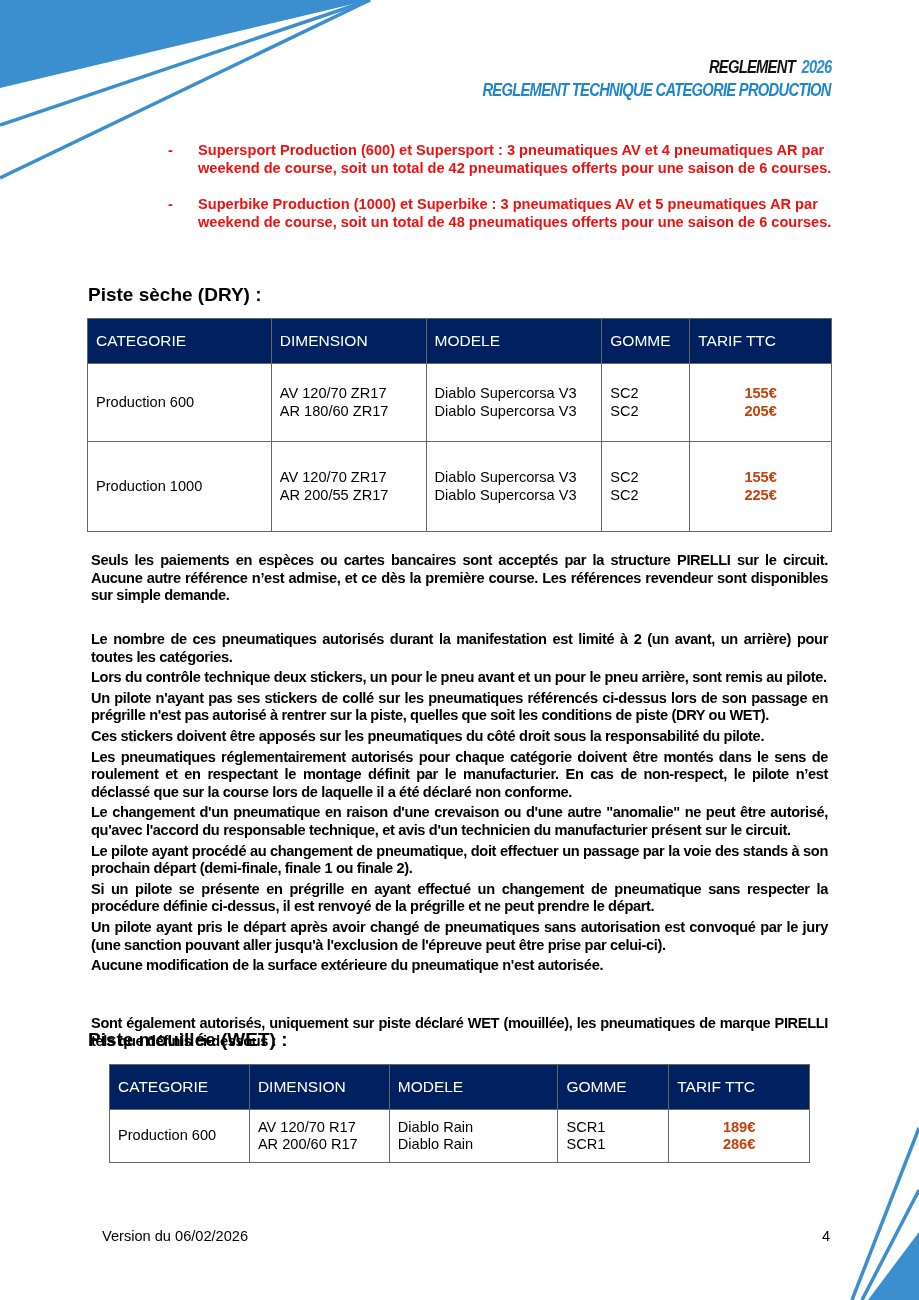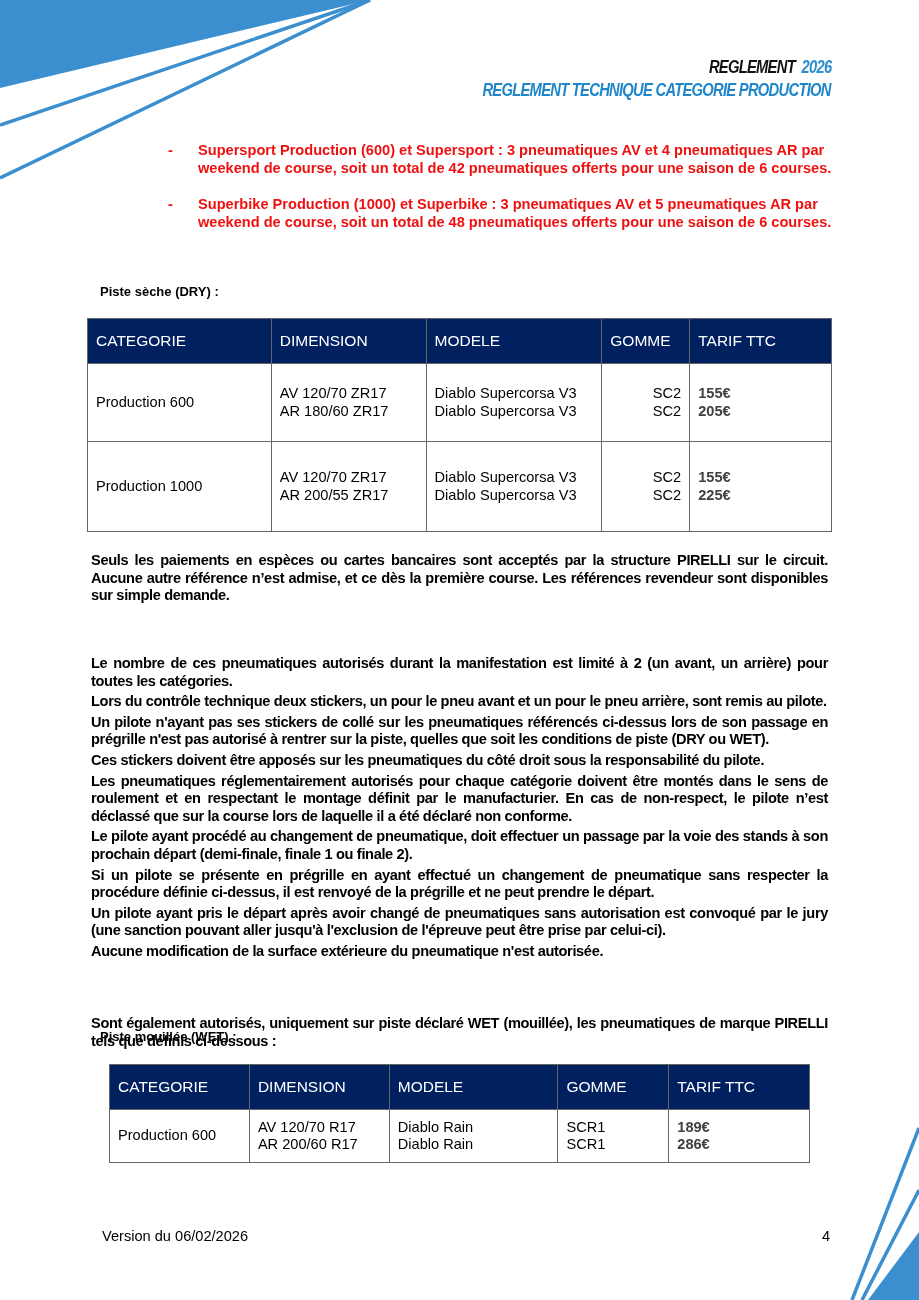--- a/index.html
+++ b/index.html
@@ -5,26 +5,26 @@
   html, body { margin:0; padding:0; background:#fff; }
   body { width:919px; height:1300px; position:relative; overflow:hidden; font-family:"Liberation Sans", sans-serif; color:#000; }
   .deco { position:absolute; }
   .hdr { position:absolute; right:88px; text-align:right; font-family:"Liberation Sans", sans-serif; font-weight:bold; font-style:italic; letter-spacing:-0.9px; transform:scaleX(0.82); transform-origin:right center; }
   .hdr1 { top:57px; font-size:18px; color:#111; }
   .hdr1 .yr { color:#2e8fd0; margin-left:8px; }
   .hdr2 { top:80px; font-size:18px; color:#1f86c9; white-space:nowrap; }
   .bullets { position:absolute; left:168px; width:664px; top:141px; color:#ee1111; font-weight:bold; font-size:14.6px; line-height:18px; }
   .bullet { display:flex; margin-bottom:18px; }
   .bullet .dash { width:30px; flex:none; }
-  .sec-title { position:absolute; left:100px; font-weight:bold; font-size:13px; }
+  .sec-title { position:absolute; left:88px; font-weight:bold; font-size:19px; }
   table.tires { position:absolute; border-collapse:collapse; font-size:14.6px; }
   table.tires th { background:#002060; color:#fff; font-weight:normal; text-align:left; padding:0 8px; height:44px; border:1px solid #666; font-size:15.5px; }
   table.tires td { border:1px solid #666; padding:0 8px; vertical-align:middle; line-height:17.5px; }
-  .price { color:#404040; font-weight:bold; text-align:left; }
-  .center { text-align:right; }
+  .price { color:#c2410c; font-weight:bold; text-align:center; }
+  .center { text-align:left; }
   .para { position:absolute; left:88px; width:743px; font-size:14.6px; line-height:17.6px; text-align:justify; letter-spacing:-0.35px; }
   .para p { margin:3px;font-weight:bold; }
   .footer { position:absolute; top:1228px; font-size:14.6px; }
 </style>
 </head>
 <body>
 
 <svg class="deco" style="left:0;top:0" width="380" height="190" viewBox="0 0 380 190">
   <polygon points="0,0 370,0 0,88" fill="#3c8fcf"></polygon>
   <line x1="370" y1="0" x2="0" y2="125" stroke="#3c8fcf" stroke-width="3.5"></line>
@@ -109,26 +109,27 @@
           <div>225€</div>
         </td>
   </tr>
 </tbody>
   </table>
 
 <div class="para" style="top:549px">
   <p>Seuls les paiements en espèces ou cartes bancaires sont acceptés par la structure PIRELLI sur le circuit. Aucune autre référence n’est admise, et ce dès la première course. Les références revendeur sont disponibles sur simple demande.</p>
 </div>
 
-<div class="para" style="top:652px">
+<div class="para" style="top:628px">
   <p>Le nombre de ces pneumatiques autorisés durant la manifestation est limité à 2 (un avant, un arrière) pour toutes les catégories.</p>
   <p>Lors du contrôle technique deux stickers, un pour le pneu avant et un pour le pneu arrière, sont remis au pilote.</p>
   <p>Un pilote n'ayant pas ses stickers de collé sur les pneumatiques référencés ci-dessus lors de son passage en prégrille n'est pas autorisé à rentrer sur la piste, quelles que soit les conditions de piste (DRY ou WET).</p>
   <p>Ces stickers doivent être apposés sur les pneumatiques du côté droit sous la responsabilité du pilote.</p>
   <p>Les pneumatiques réglementairement autorisés pour chaque catégorie doivent être montés dans le sens de roulement et en respectant le montage définit par le manufacturier. En cas de non-respect, le pilote n’est déclassé que sur la course lors de laquelle il a été déclaré non conforme.</p>
+  <p>Le changement d'un pneumatique en raison d'une crevaison ou d'une autre "anomalie" ne peut être autorisé, qu'avec l'accord du responsable technique, et avis d'un technicien du manufacturier présent sur le circuit.</p>
   <p>Le pilote ayant procédé au changement de pneumatique, doit effectuer un passage par la voie des stands à son prochain départ (demi-finale, finale 1 ou finale 2).</p>
   <p>Si un pilote se présente en prégrille en ayant effectué un changement de pneumatique sans respecter la procédure définie ci-dessus, il est renvoyé de la prégrille et ne peut prendre le départ.</p>
   <p>Un pilote ayant pris le départ après avoir changé de pneumatiques sans autorisation est convoqué par le jury (une sanction pouvant aller jusqu'à l'exclusion de l'épreuve peut être prise par celui-ci).</p>
   <p>Aucune modification de la surface extérieure du pneumatique n'est autorisée.</p>
 </div>
 
 <div class="para" style="top:1012px">
   <p>Sont également autorisés, uniquement sur piste déclaré WET (mouillée), les pneumatiques de marque PIRELLI tels que définis ci-dessous :</p>
 </div>
 

